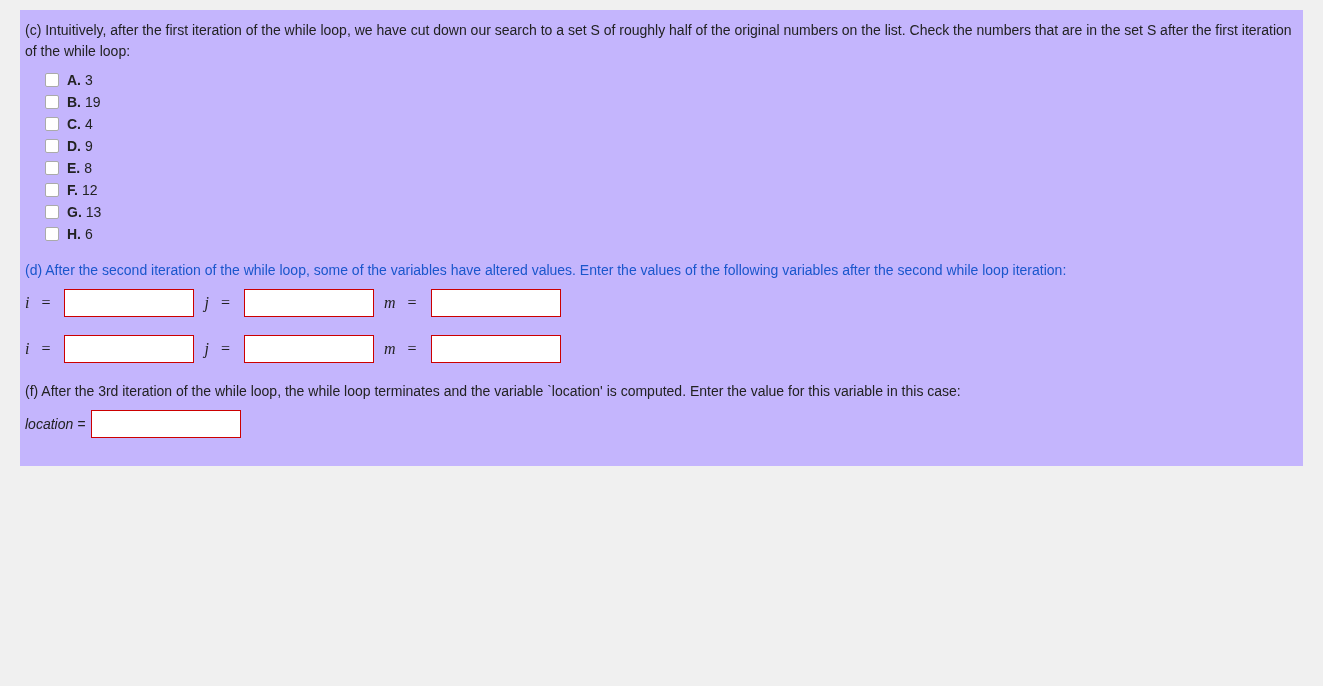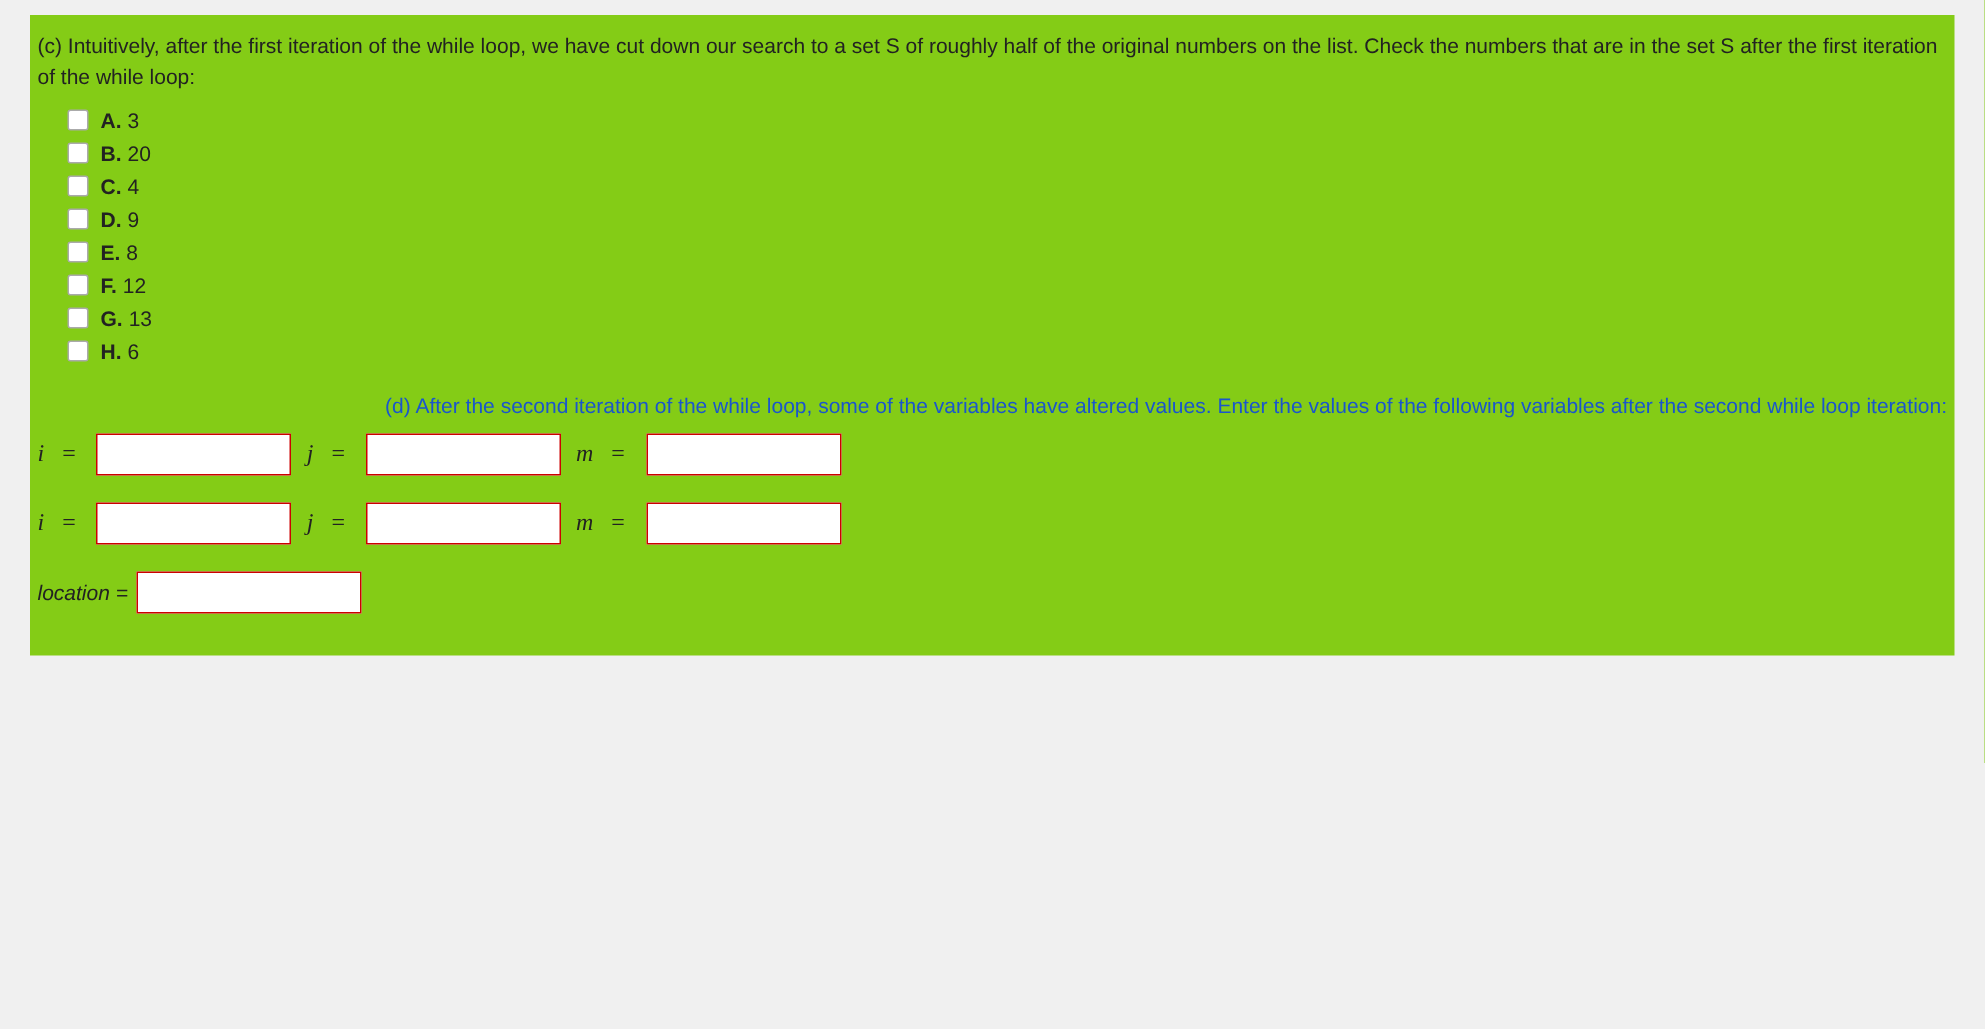--- a/index.html
+++ b/index.html
@@ -12,37 +12,36 @@
       background-color: #f0f0f0;
       font-family: Arial, sans-serif;
       font-size: 14px;
       color: #222;
       padding: 10px 20px;
       width: 1323px;
       min-height: 686px;
     }
 
     .content-area {
-      background-color: #84cc16;
+      background-color: #c4b5fd;
       padding: 10px 5px;
     }
 
     .section {
       margin-bottom: 18px;
     }
 
     .section-text {
       line-height: 1.5;
       margin-bottom: 8px;
       color: #222;
     }
 
     .blue-text {
       color: #1a56cc;
-      text-align: right;
     }
 
     .options-list {
       list-style: none;
       margin: 10px 0 10px 20px;
     }
 
     .options-list li {
       display: flex;
       align-items: center;
@@ -146,21 +145,21 @@
 
     <ul class="options-list">
       <li>
         <input type="checkbox" style="">
         <span class="option-letter bold">A.</span>
         <span>3</span>
       </li>
       <li>
         <input type="checkbox" style="">
         <span class="option-letter bold">B.</span>
-        <span>20</span>
+        <span>19</span>
       </li>
       <li>
         <input type="checkbox" style="">
         <span class="option-letter bold">C.</span>
         <span>4</span>
       </li>
       <li>
         <input type="checkbox" style="">
         <span class="option-letter bold">D.</span>
         <span>9</span>
@@ -211,19 +210,20 @@
       <span class="var-label"><i>j</i></span>
       <span class="var-equals">=</span>
       <input type="text" class="var-input" style="">
       <span class="var-label"><i>m</i></span>
       <span class="var-equals">=</span>
       <input type="text" class="var-input" style="">
     </div>
   </div>
 
   <div class="section">
+    <div class="section-text">(f) After the 3rd iteration of the while loop, the while loop terminates and the variable `location' is computed. Enter the value for this variable in this case:</div>
     <div class="location-row">
       <span class="location-label italic">location =</span>
       <input type="text" class="location-input" style="">
     </div>
   </div>
 
 </div>
 
 </body></html>

